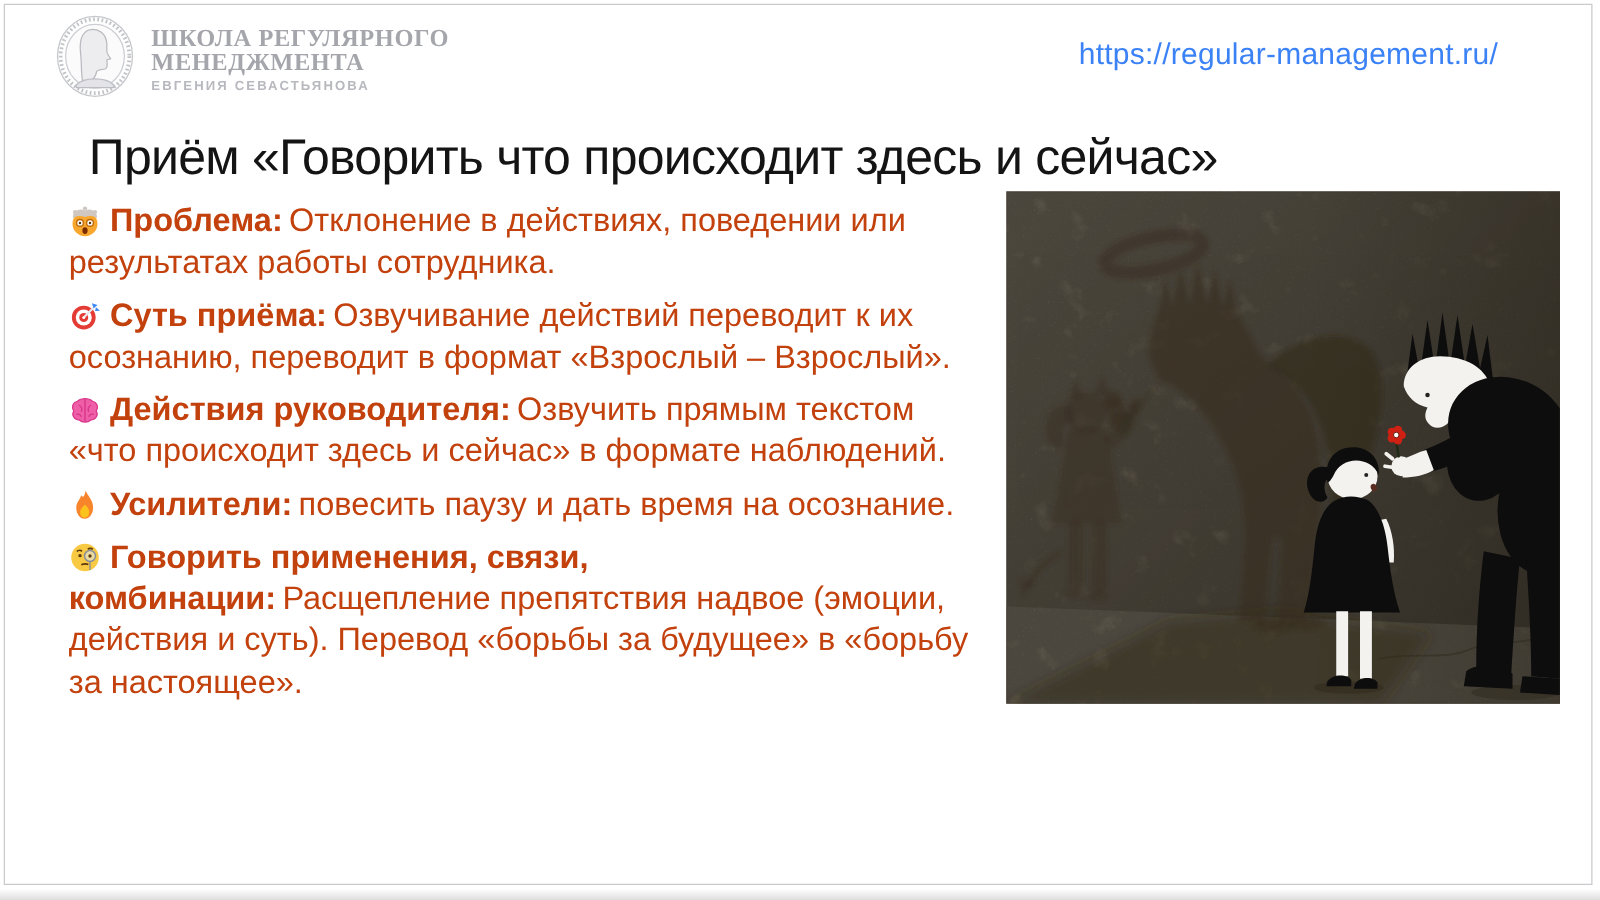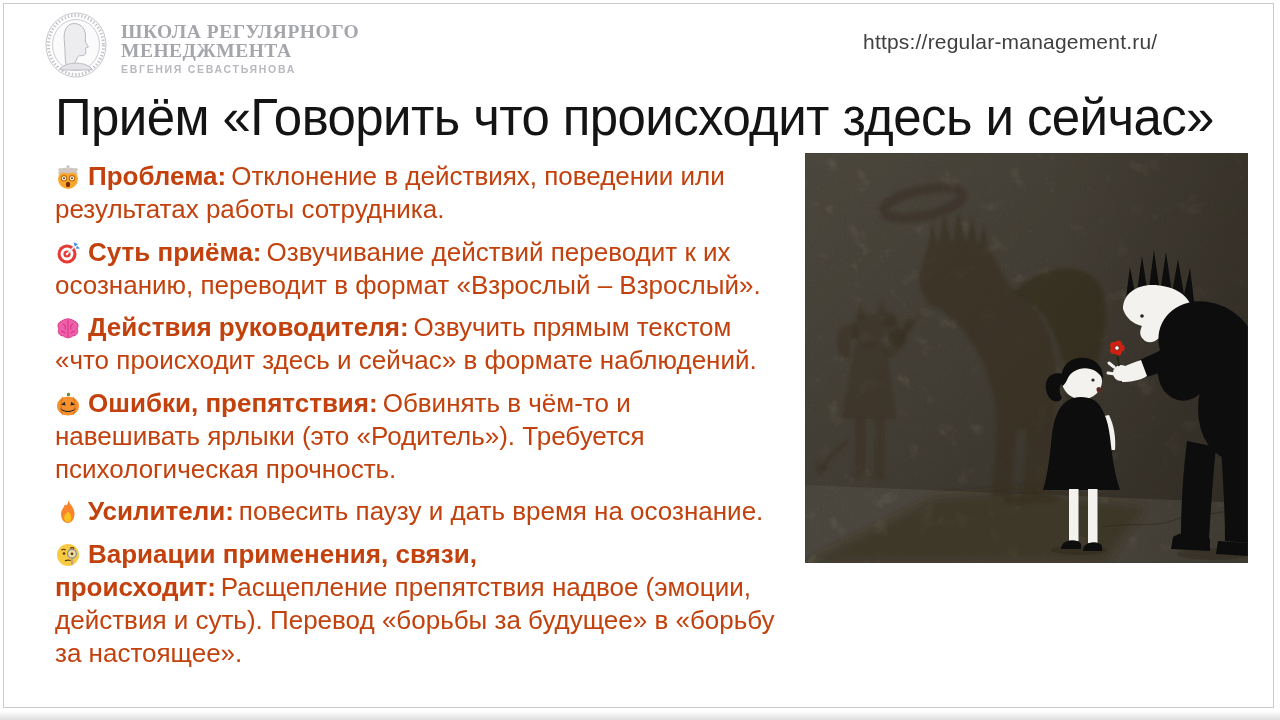--- a/index.html
+++ b/index.html
@@ -6,24 +6,24 @@
   body{width:1280px;height:720px;position:relative;font-family:"Liberation Sans",sans-serif;overflow:hidden;}
   .slide{position:absolute;inset:0;background:#fff;}
   .frame{position:absolute;left:3px;top:3px;right:6px;bottom:12px;border:1px solid #c9cacd;pointer-events:none;}
   .bottom-shade{position:absolute;left:0;right:0;bottom:0;height:9px;background:linear-gradient(#ffffff,#dededf);}
 
   
   .logo{position:absolute;left:44px;top:11px;display:flex;align-items:flex-start;}
   .logo-text{margin-left:13px;padding-top:11px;color:#a5a6ac;font-family:"Liberation Serif",serif;}
   .lt1,.lt2{font-size:19.5px;font-weight:700;letter-spacing:.5px;line-height:19px;}
   .lt3{font-size:10.5px;letter-spacing:1.7px;color:#b8b9bf;margin-top:3px;font-family:"Liberation Sans",sans-serif;font-weight:bold;}
-  .url{position:absolute;left:863px;top:30px;font-size:21px;color:#404040;letter-spacing:.2px;}
-
-  
-  h1.title{position:absolute;left:55px;top:88px;margin:0;font-size:51px;font-weight:400;color:#141414;letter-spacing:-.6px;white-space:nowrap;}
+  .url{position:absolute;left:863px;top:30px;font-size:24px;color:#3b82f6;letter-spacing:.2px;}
+
+  
+  h1.title{position:absolute;left:55px;top:88px;margin:16px;font-size:40px;font-weight:400;color:#141414;letter-spacing:-.6px;white-space:nowrap;}
 
   
   .bullets{position:absolute;left:55px;top:160px;width:727px;}
   .bullet{margin:0 0 9px 0;font-size:26px;line-height:1.28;color:#c2410c;}
   .bullet b{font-weight:700;margin-right:5px;}
   .em{display:inline-block;width:26px;height:26px;vertical-align:-5px;margin-right:7px;}
 
   
   figure.pic{position:absolute;left:805px;top:153px;width:443px;height:410px;margin:0;}
   figure.pic svg{display:block;}
@@ -82,48 +82,38 @@
     </p>
 
     <p class="bullet">
       <svg class="em" viewBox="0 0 26 26">
         <path d="M7,6 C3,7 2,11 4,14 C2,17 4.5,21 8.5,21 C10.5,23.3 15.5,23.3 17.5,21 C21.5,21 24,17 22,14 C24,11 23,7 19,6 C16,3.2 10,3.2 7,6 Z" fill="#ee5fa7" stroke="#d9358b" stroke-width="1"></path>
         <path d="M13,4.5 L13,22 M8,9 C10,10 11,12 10,14.5 M18,9 C16,10 15,12 16,14.5 M6,16.5 C8,16 9.5,17 10,18.5 M20,16.5 C18,16 16.5,17 16,18.5" fill="none" stroke="#d9358b" stroke-width="1.1"></path>
       </svg><b>Действия руководителя:</b><span>Озвучить прямым текстом «что происходит здесь и сейчас» в формате наблюдений.</span>
     </p>
 
 
-    <p class="bullet">
-      <svg class="em" viewBox="0 0 26 26">
-        <path d="M12,5 L12,2.3 C12,1.4 15,1.4 15,2.3 L15,5 Z" fill="#6b9436"></path>
-        <ellipse cx="13" cy="15" rx="11" ry="9.6" fill="#f6912f"></ellipse>
-        <path d="M8,6.2 C5.5,9 5.5,21 8,23.6 M18,6.2 C20.5,9 20.5,21 18,23.6" fill="none" stroke="#d9741a" stroke-width="1.1"></path>
-        <path d="M6.2,13.8 L9.6,10.8 L10.6,14.4 Z" fill="#262626"></path>
-        <path d="M19.8,13.8 L16.4,10.8 L15.4,14.4 Z" fill="#262626"></path>
-        <path d="M5.2,16.8 C8.2,21 17.8,21 20.8,16.8 C19.3,22.4 6.7,22.4 5.2,16.8 Z" fill="#262626"></path>
-      </svg><b>Ошибки, препятствия:</b><span>Обвинять в чём-то и навешивать ярлыки (это «Родитель»). Требуется психологическая прочность.</span>
-    </p>
 
     <p class="bullet">
       <svg class="em" viewBox="0 0 26 26">
         <path d="M13.5,1.5 C15.5,6 19.5,9 19.5,15 C19.5,20 16.5,24 12.7,24 C8.9,24 6,20 6,15 C6,11 8.8,9 10,5.2 C11,7.2 12.4,7 13.5,1.5 Z" fill="#f8842c"></path>
         <path d="M13,12.5 C15.2,14.8 16.3,16.2 16.3,18.8 C16.3,21.4 14.7,23.1 12.7,23.1 C10.7,23.1 9.1,21.4 9.1,18.8 C9.1,16.2 11,14.6 13,12.5 Z" fill="#fcc21d"></path>
       </svg><b>Усилители:</b><span>повесить паузу и дать время на осознание.</span>
     </p>
 
     <p class="bullet">
       <svg class="em" viewBox="0 0 26 26">
         <circle cx="13" cy="13" r="11" fill="#f8c942"></circle>
         <path d="M6.5,8.2 C7.5,7.1 9.5,7.1 10.6,8 M15.2,6.4 C16.2,5.5 18.2,5.5 19.2,6.5" fill="none" stroke="#5c3a0e" stroke-width="1.3"></path>
         <circle cx="9" cy="11.5" r="1.35" fill="#5c3a0e"></circle>
         <circle cx="17" cy="11.8" r="4.4" fill="#dfe9f2" fill-opacity=".55" stroke="#8a8f98" stroke-width="1.2"></circle>
         <circle cx="17" cy="11.8" r="1.35" fill="#5c3a0e"></circle>
         <line x1="17" y1="16.2" x2="17" y2="23" stroke="#8a8f98" stroke-width="1.1"></line>
         <path d="M10,18.8 C12,18 14,18 15.7,18.5" fill="none" stroke="#5c3a0e" stroke-width="1.3"></path>
-      </svg><b>Вариации применения, связи, происходит:</b><span>Расщепление препятствия надвое (эмоции, действия и суть). Перевод «борьбы за будущее» в «борьбу за настоящее».</span>
+      </svg><b>Говорить применения, связи, комбинации:</b><span>Расщепление препятствия надвое (эмоции, действия и суть). Перевод «борьбы за будущее» в «борьбу за настоящее».</span>
     </p>
   </div>
 
   <figure class="pic">
     <svg width="443" height="410" viewBox="0 0 443 410" role="img" aria-label="Punk with a mohawk bends down to give a red flower to a little girl; on the wall his shadow has an angel halo and wing, while her shadow has devil horns and a tail">
       <defs>
         <linearGradient id="wallG" x1="0" y1="0" x2="1" y2="1">
           <stop offset="0" stop-color="#978e7b"></stop>
             <stop offset=".45" stop-color="#837a68"></stop>
             <stop offset="1" stop-color="#645c4d"></stop>

